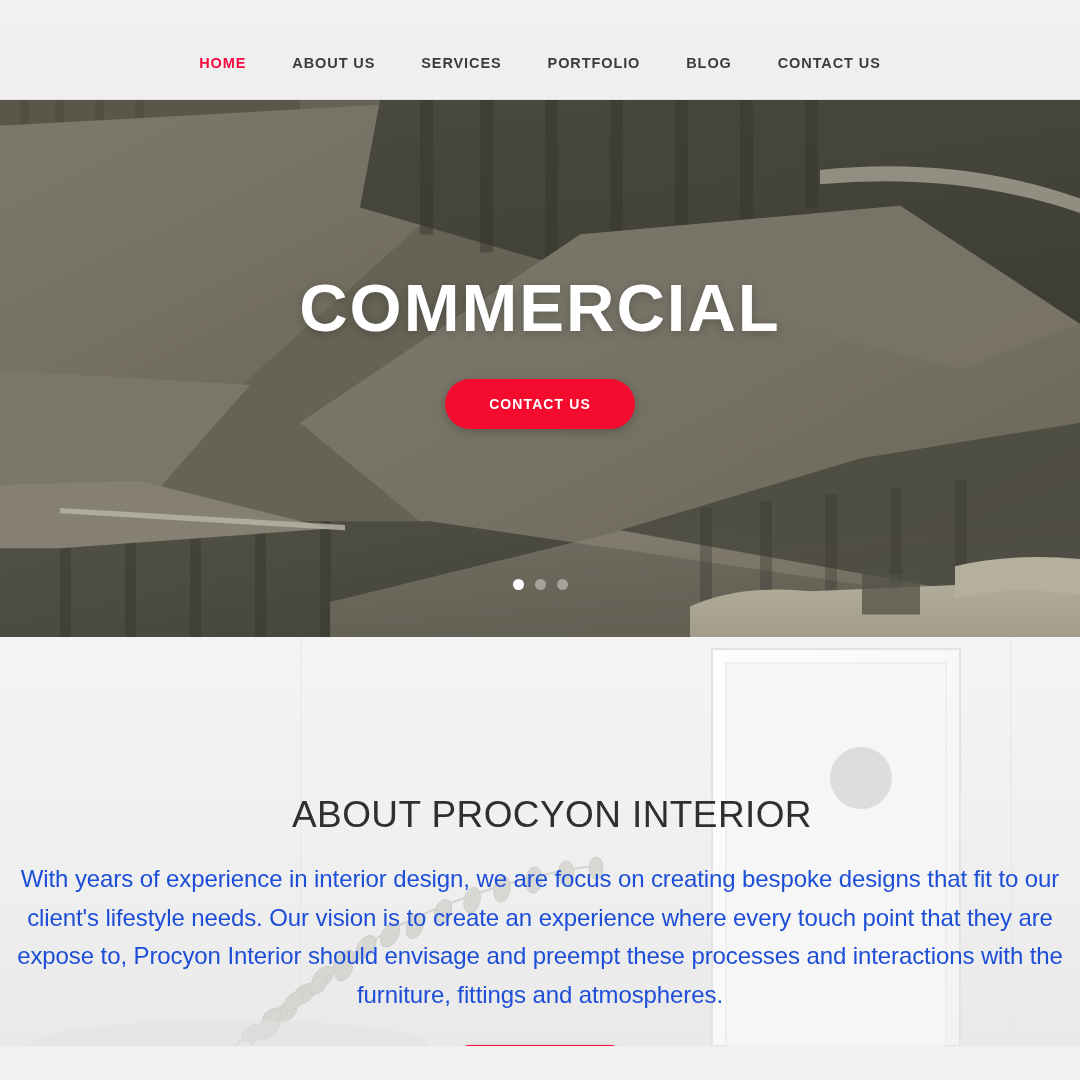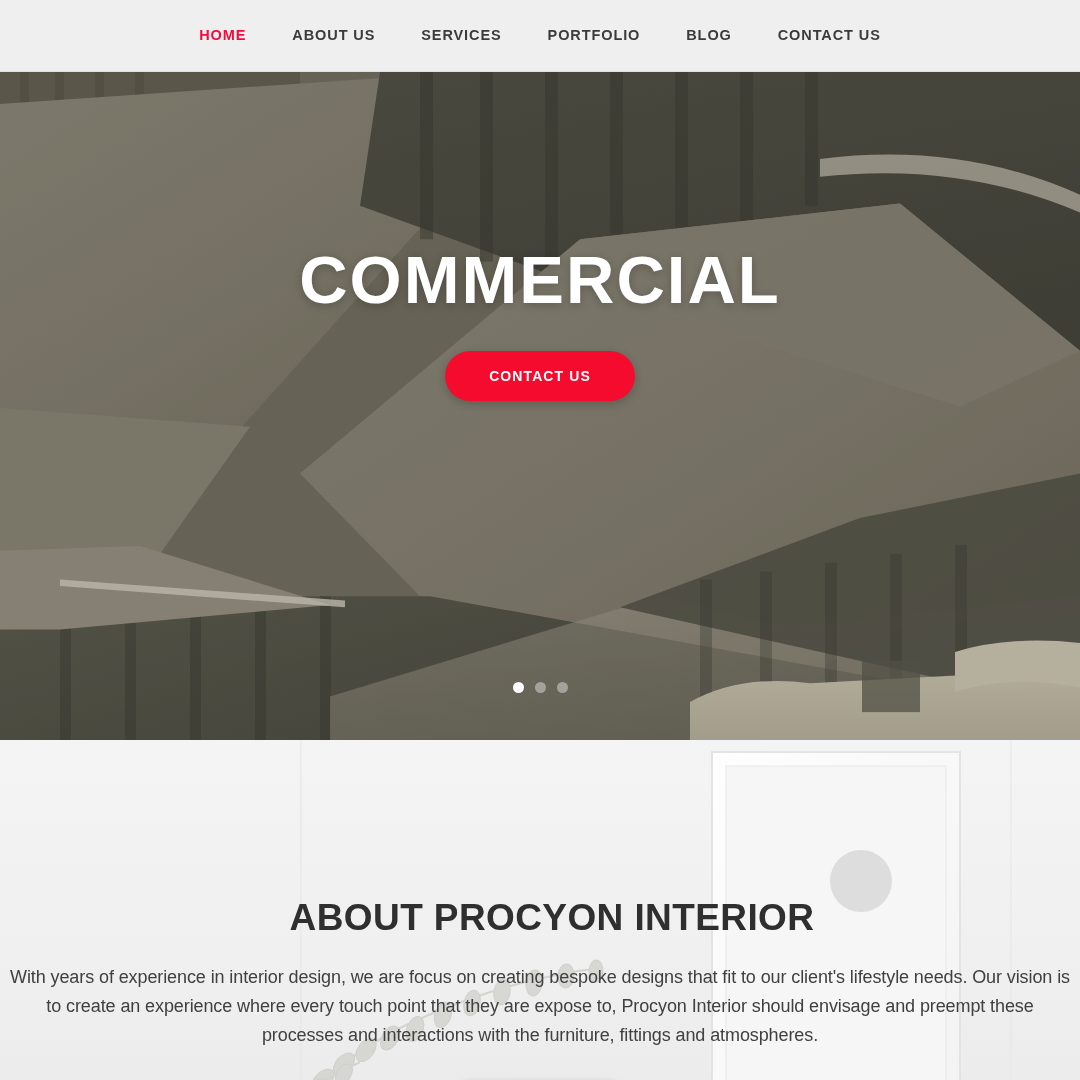--- a/index.html
+++ b/index.html
@@ -17,20 +17,21 @@
   .navbar {
     position:relative;
     width:1080px;
     height:72px;
     background:#efefef;
     display:flex;
     align-items:center;
     justify-content:center;
     border-bottom:1px solid #e2e2e2;
     z-index:30;
+    margin-top:28px;
   }
   .nav-list {
     display:flex;
     align-items:center;
     list-style:none;
     gap:0;
   }
   .nav-item {
     font-size:14.5px;
     font-weight:700;
@@ -41,21 +42,21 @@
     white-space:nowrap;
     cursor:pointer;
     line-height:1;
   }
   .nav-item.active { color:#f50b3d; }
 
   
   .hero {
     position:relative;
     width:1080px;
-    height:668px;
+    height:537px;
     overflow:hidden;
     background:#be185d;
   }
   .hero-img { position:absolute; inset:0; }
   .hero-img svg { display:block; width:100%; height:100%; }
 
   .hero-overlay {
     position:absolute; inset:0;
     background:rgba(60,56,48,0.18);
   }
@@ -128,33 +129,33 @@
 
   .about-inner {
     position:relative;
     z-index:5;
     width:1080px;
     padding-top:158px;
     text-align:center;
   }
   .about-title {
     font-size:37px;
-    font-weight:700;
+    font-weight:400;
     letter-spacing:0.4px;
     color:#2f2f2f;
     text-transform:uppercase;
     line-height:1.1;
     padding-left:24px;
   }
   .about-text {
     margin:24px auto 0;
     width:1070px;
-    font-size:18px;
+    font-size:24px;
     line-height:1.62;
-    color:#404040;
+    color:#1d4ed8;
     text-align:center;
     letter-spacing:-0.1px;
   }
   .about-btn {
     margin-top:30px;
     display:inline-block;
     background:#f50b3d;
     color:#ffffff;
     border:none;
     border-radius:4px;

